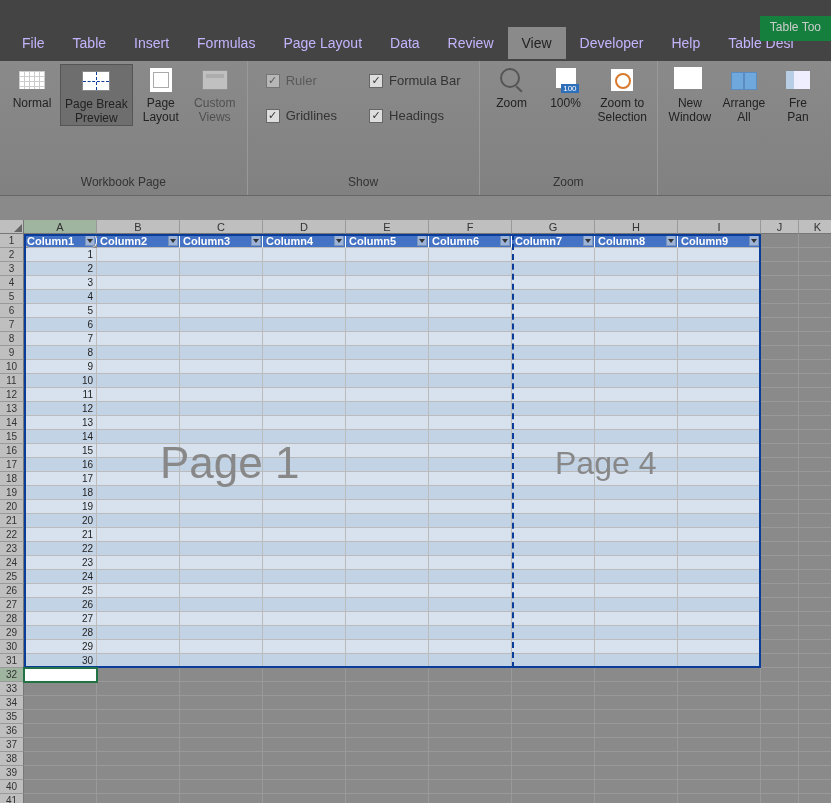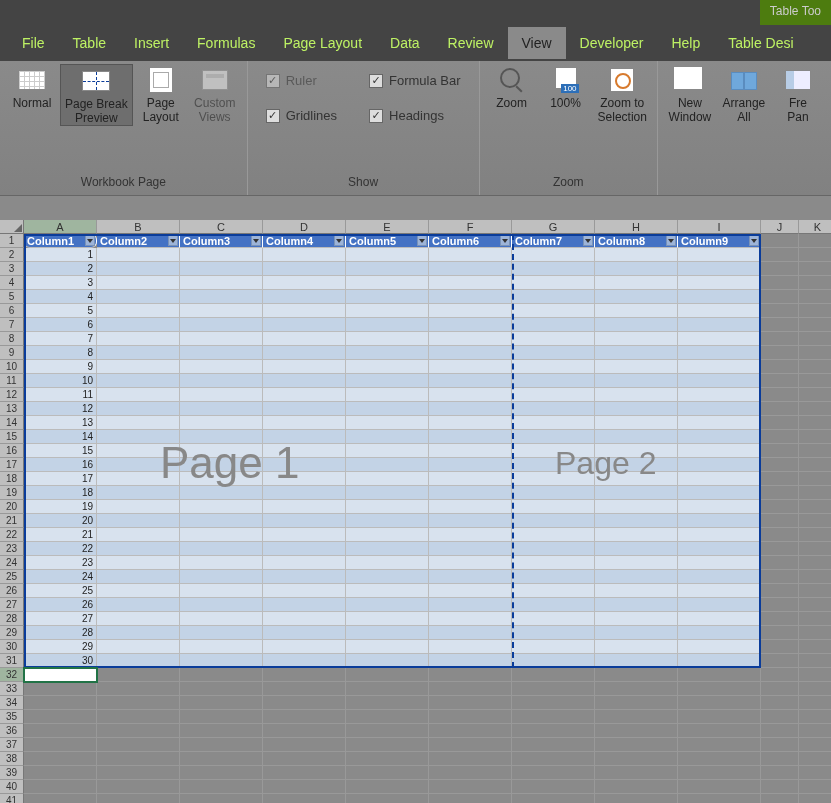--- a/index.html
+++ b/index.html
@@ -1,24 +1,24 @@
 <!DOCTYPE html>
 <html><head>
 <meta charset="utf-8">
 <style>
 * { box-sizing: border-box; margin: 0; padding: 0; font-family: "Segoe UI", Arial, sans-serif; }
 body { background: #8a8a8a; width: 831px; height: 803px; overflow: hidden; position: relative; }
 
 
 .titlebar { height: 25px; background: #444; position: relative; }
-.titlebar-right { position: absolute; right: 0; top: 0; height: 25px; background: #4d7c0f; color: #ccc; font-size: 12px; padding: 4px 10px; }
+.titlebar-right { position: absolute; right: 0; top: 16px; height: 25px; background: #15803d; color: #ccc; font-size: 12px; padding: 4px 10px; }
 
 
 .menubar { height: 36px; background: #444; display: flex; align-items: center; padding-left: 8px; }
-.menuitem { color: #bef264; font-size: 14px; padding: 8px 14px; cursor: pointer; }
+.menuitem { color: #c4b5fd; font-size: 14px; padding: 8px 14px; cursor: pointer; }
 .menuitem.active { background: #8a8a8a; color: #222; }
 
 
 .ribbon { height: 135px; background: linear-gradient(#8a8a8a,#818181); border-bottom: 1px solid #666; display: flex; }
 .ribbon-group { display: flex; flex-direction: column; justify-content: space-between; padding: 3px 6px 0 6px; border-right: 1px solid #999; }
 .ribbon-group-body { display: flex; align-items: flex-start; flex: 1; gap: 2px; }
 .ribbon-group-label { font-size: 12px; color: #333; text-align: center; padding: 4px 0 6px 0; }
 .rb-btn { display: flex; flex-direction: column; align-items: center; justify-content: center; padding: 4px 4px 0 4px; min-width: 52px; cursor: pointer; }
 .rb-btn.active { background: #6e6e6e; border: 1px solid #555; }
 .rb-btn.disabled { opacity: 0.55; }
@@ -799,17 +799,17 @@
         <div class="cell outside"></div>
         <div class="cell outside"></div>
         <div class="cell outside"></div>
         <div class="cell outside"></div>
         <div class="cell short outside"></div>
         <div class="cell short outside"></div>
       </div>
     </div>
 
   <div class="watermark" style="top:218px; left:160px;">Page 1</div>
-  <div class="watermark" style="top:225px; left:555px; font-size:32px;">Page 2</div>
+  <div class="watermark" style="top:225px; left:555px; font-size:32px;">Page 4</div>
 
   <div class="blue-border" id="print-area" style="left: 24px; top: 14px; width: 737px; height: 434px;"></div>
   <div class="page-break-v" id="page-break" style="left: 512px; height: 434px;"></div>
 </div>
 
 </body></html>

